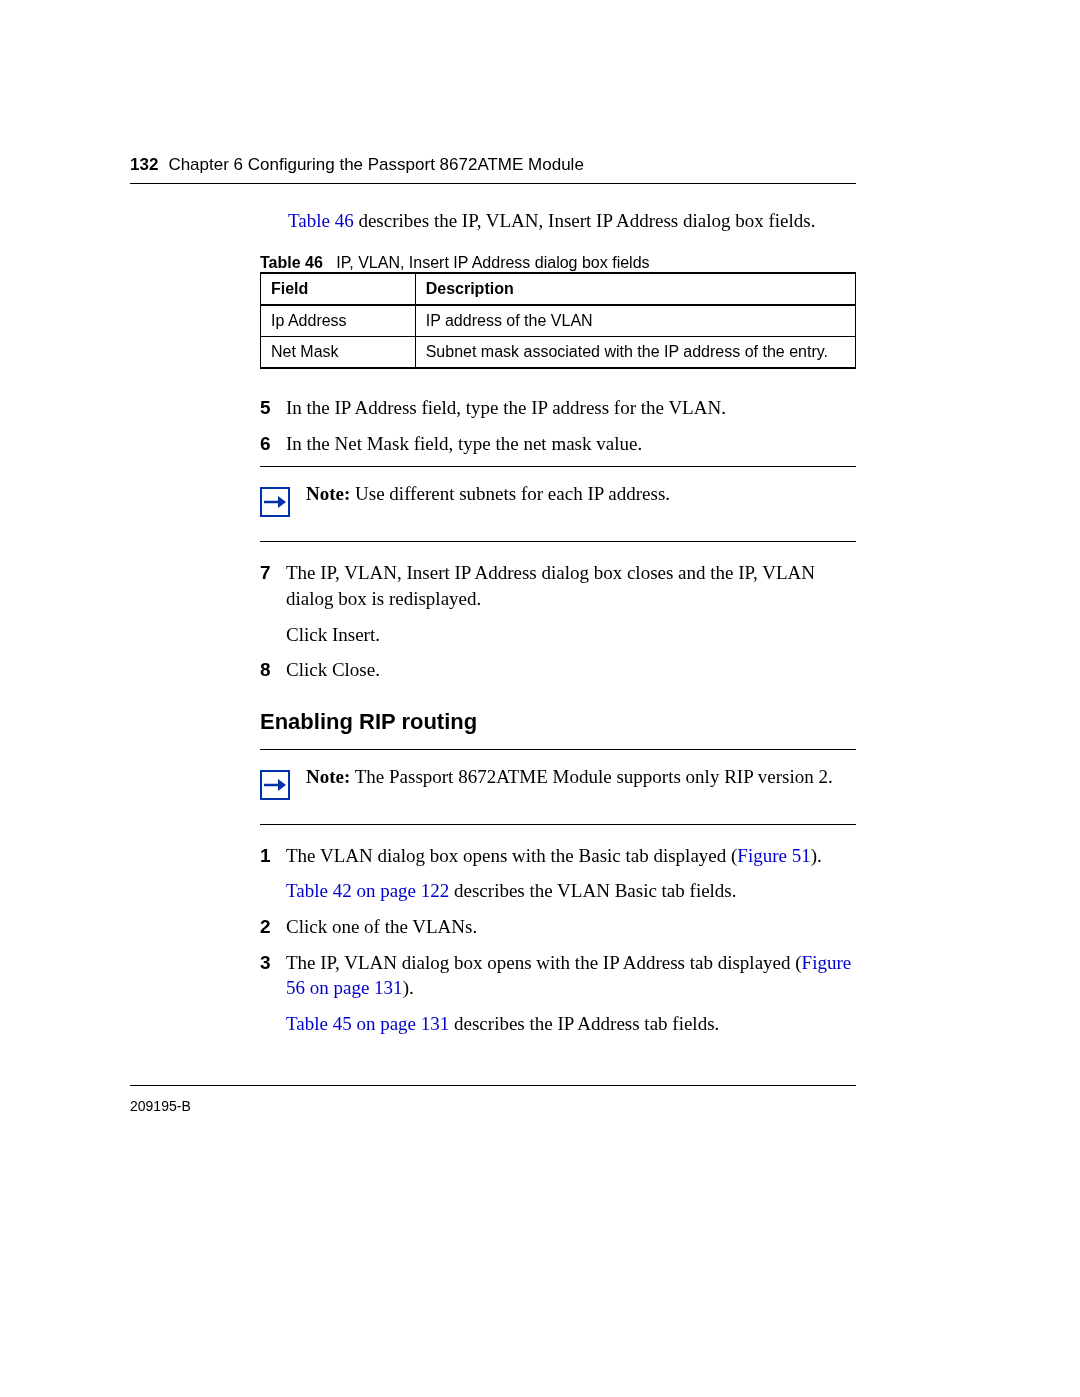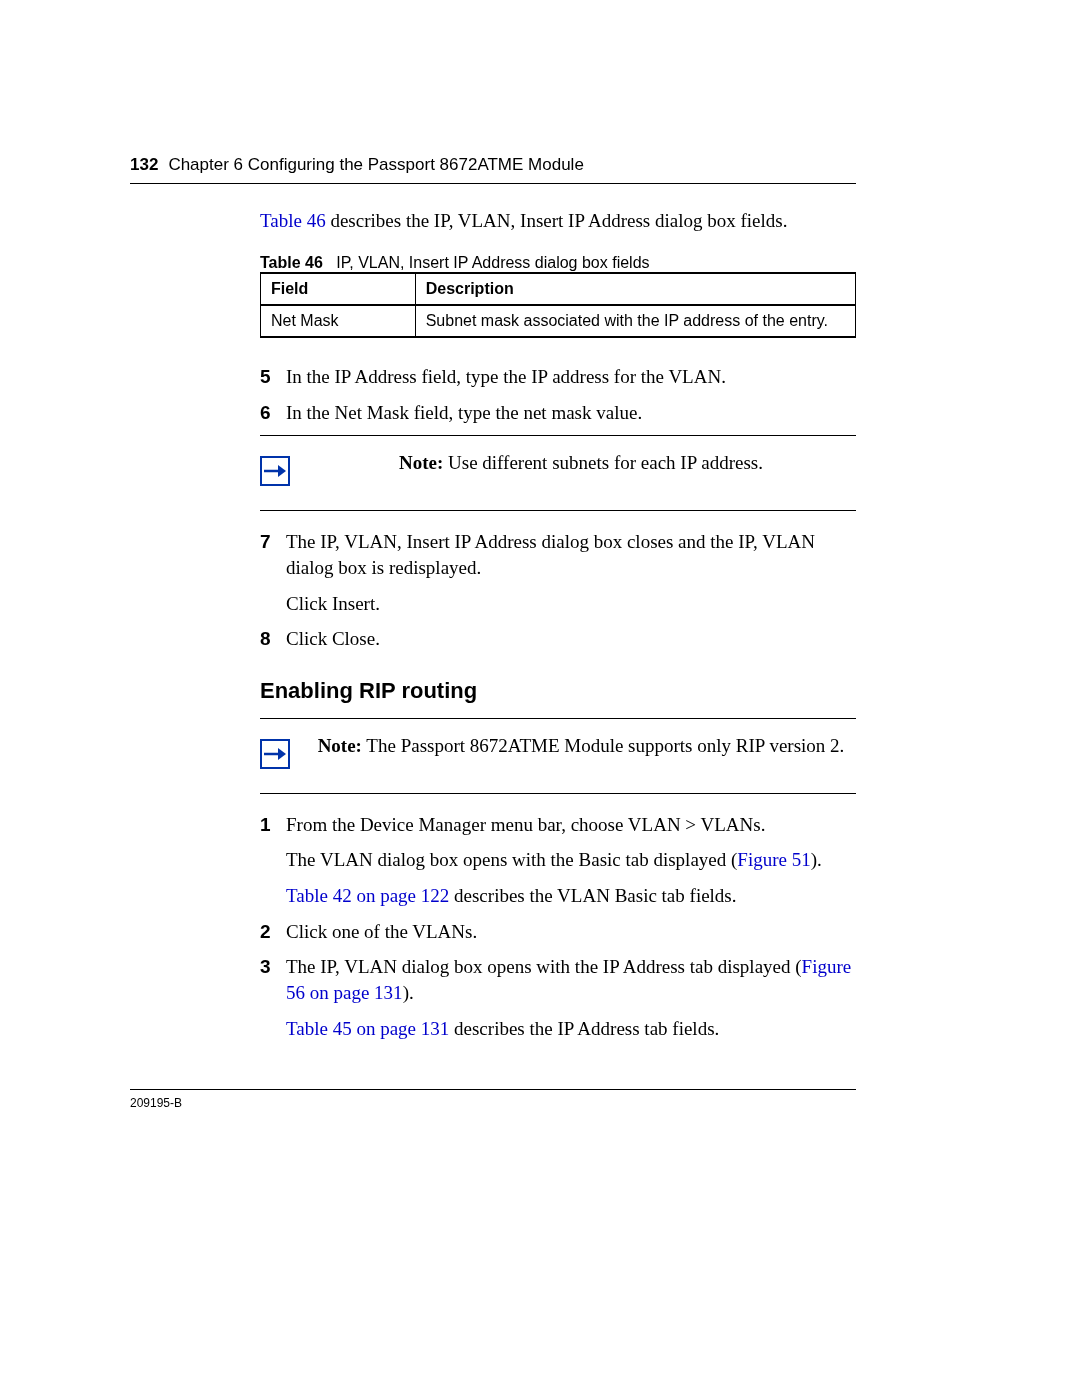--- a/index.html
+++ b/index.html
@@ -29,20 +29,21 @@
     font-weight: bold;
     margin-right: 10px;
   }
   .content-block {
     margin-left: 130px;
   }
   .link { color: #0000cc; }
   .intro-line {
     font-size: 19px;
     margin-bottom: 22px;
+    margin-left: 28px;
   }
   .table-caption {
     font-family: Arial, Helvetica, sans-serif;
     font-size: 16px;
   }
   .table-caption .tc-label { font-weight: bold; }
   table.fields {
     width: 100%;
     border-collapse: collapse;
     font-family: Arial, Helvetica, sans-serif;
@@ -81,21 +82,20 @@
   .ol-step .para:last-child { margin-bottom: 0; }
 
   .note-block {
     border-top: 1.5px solid #000;
     border-bottom: 1.5px solid #000;
     padding: 12px 0 24px 0;
     margin: 10px 0 18px 0;
     display: flex;
     align-items: flex-start;
     position: relative;
-    text-align: center;
   }
   .note-icon {
     width: 30px;
     height: 30px;
     border: 2.5px solid #0033aa;
     margin-right: 16px;
     margin-top: 8px;
     flex-shrink: 0;
     display: flex;
     align-items: center;
@@ -113,23 +113,23 @@
   h2.section {
     font-family: Arial, Helvetica, sans-serif;
     font-weight: bold;
     font-size: 22px;
     margin: 26px 0 14px 0;
   }
 
   .footer {
     border-top: 1.5px solid #000;
     margin-top: 48px;
-    padding-top: 6px;
-    font-family: Arial, Helvetica, sans-serif;
-    font-size: 12px;
+    padding-top: 12px;
+    font-family: Arial, Helvetica, sans-serif;
+    font-size: 14px;
   }
 </style>
 </head>
 <body>
 
 <div class="page">
 
   <div class="running-head">
     <span class="page-num">132</span>
     <span>Chapter 6  Configuring the Passport 8672ATME Module</span>
@@ -147,20 +147,24 @@
 
     <table class="fields">
       <thead>
         <tr>
           <th>Field</th>
           <th>Description</th>
         </tr>
       </thead>
       <tbody>
         <tr>
+          <td>Ip Address</td>
+          <td>IP address of the VLAN</td>
+        </tr>
+        <tr>
           <td>Net Mask</td>
           <td>Subnet mask associated with the IP address of the entry.</td>
         </tr>
       </tbody>
     </table>
 
     <div class="ol-step">
       <div class="num">5</div>
       <div class="txt">In the IP Address field, type the IP address for the VLAN.</div>
     </div>
@@ -205,21 +209,20 @@
         </svg>
       </div>
       <div class="note-text">
         <span class="note-label">Note:</span><span> The Passport 8672ATME Module supports only RIP version 2.</span>
       </div>
     </div>
 
     <div class="ol-step">
       <div class="num">1</div>
       <div class="txt">
-        <div class="para">From the Device Manager menu bar, choose VLAN &gt; VLANs.</div>
         <div class="para">
           <span>The VLAN dialog box opens with the Basic tab displayed (</span><span class="link">Figure 51</span><span>).</span>
         </div>
         <div class="para">
           <span class="link">Table 42 on page 122</span><span> describes the VLAN Basic tab fields.</span>
         </div>
       </div>
     </div>
 
     <div class="ol-step">

